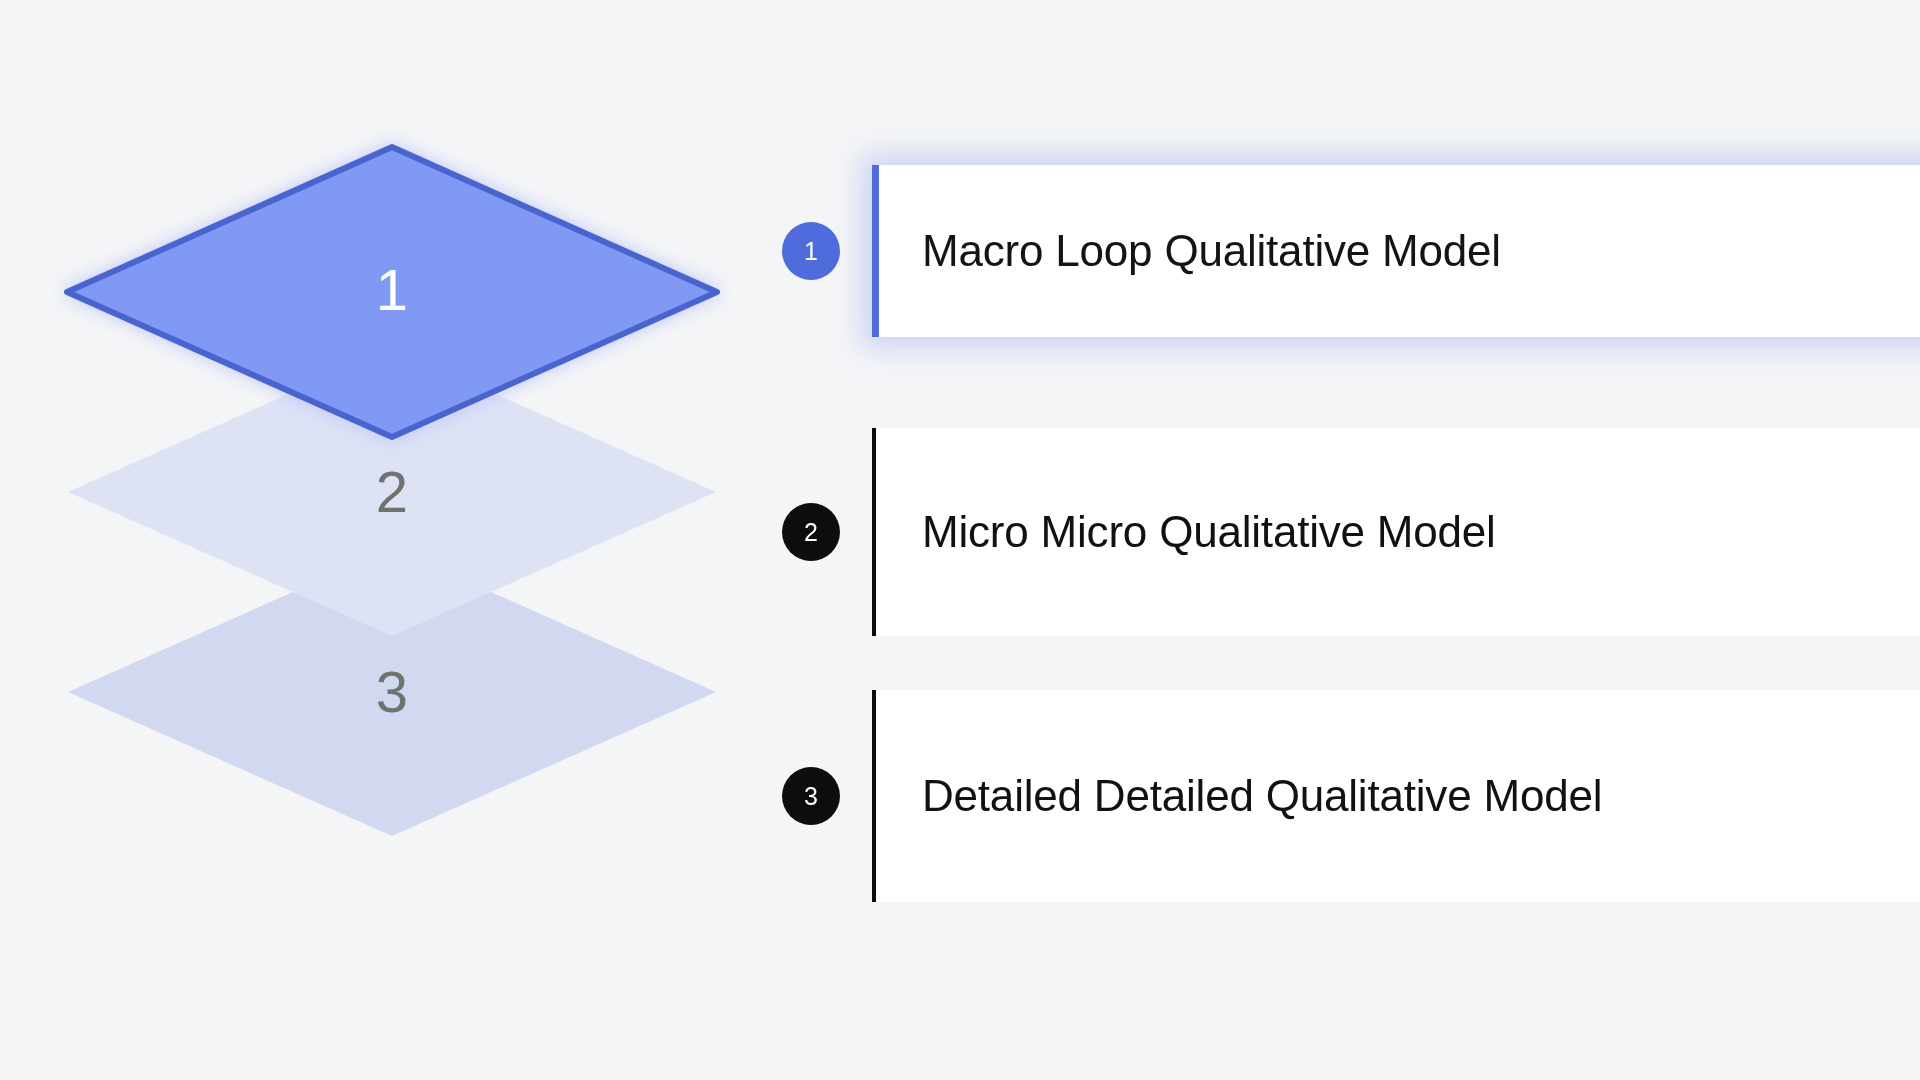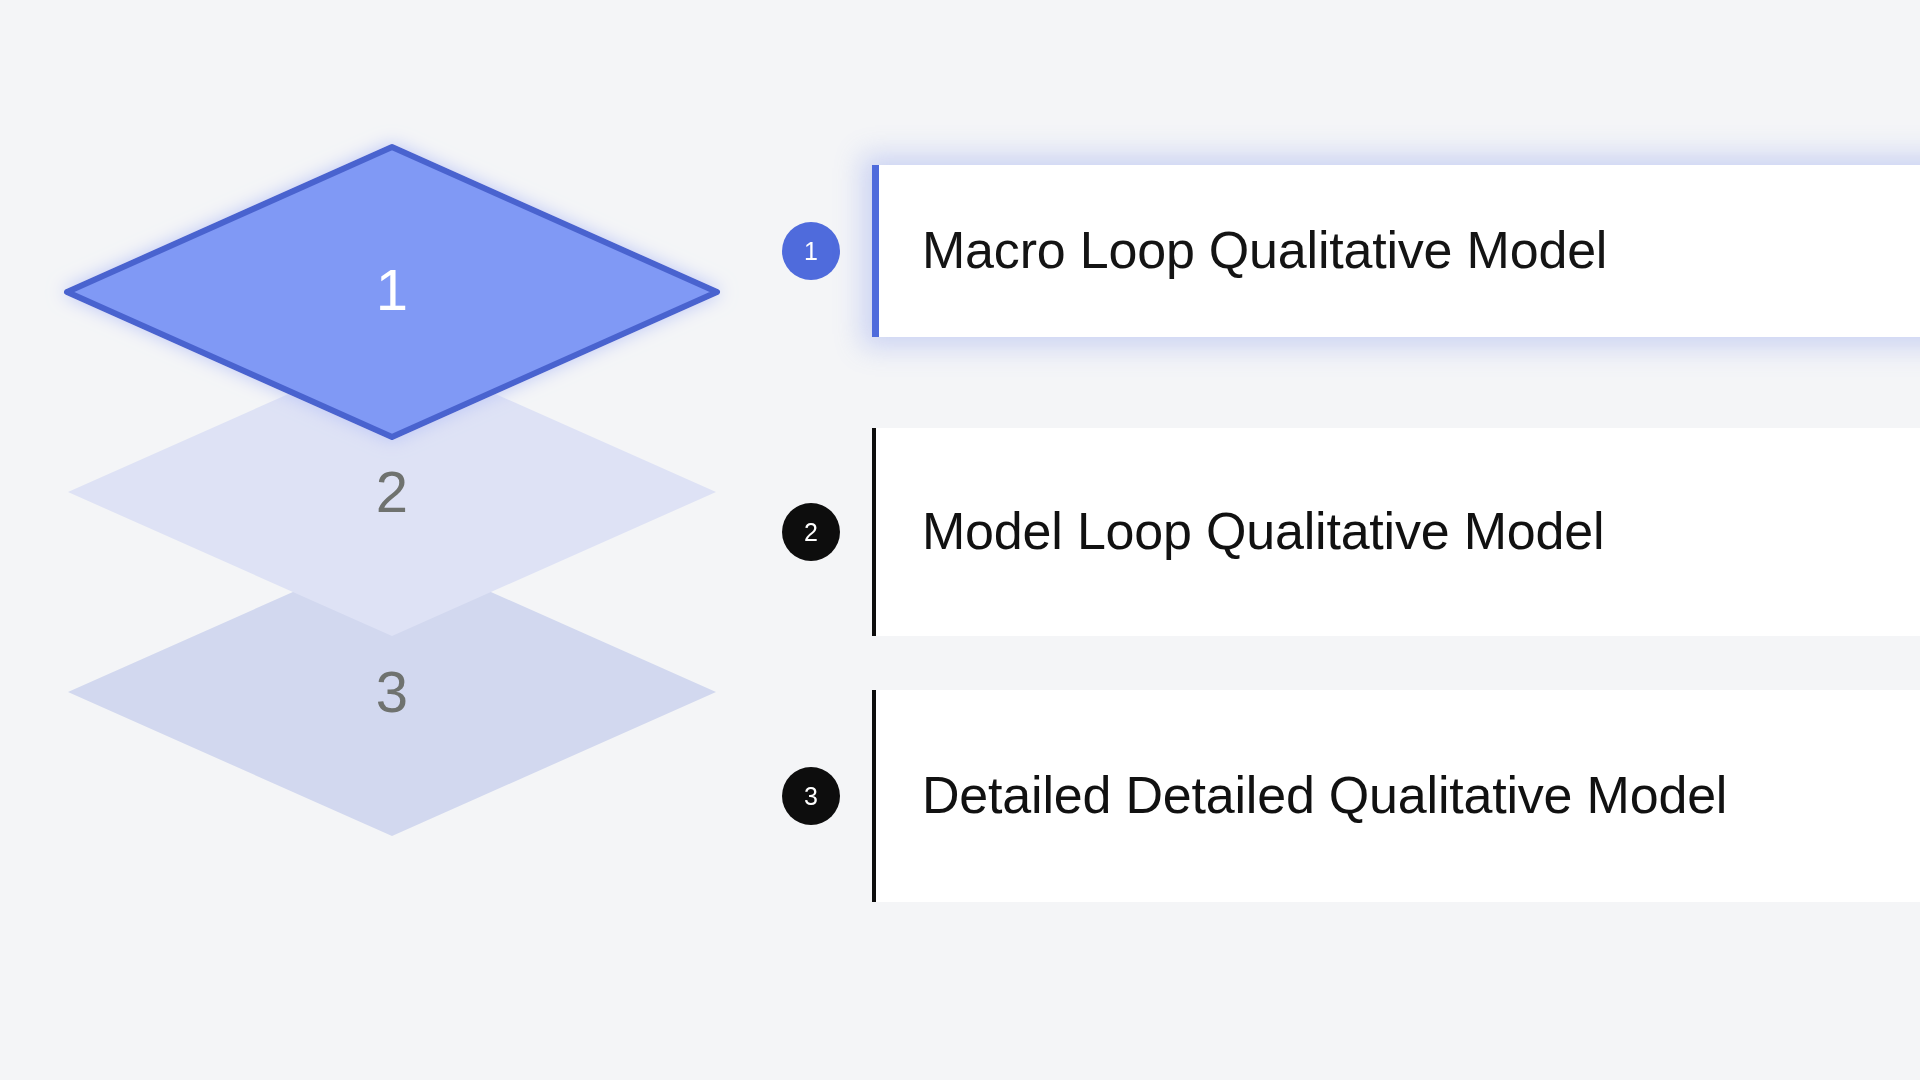--- a/index.html
+++ b/index.html
@@ -114,21 +114,21 @@
   .card .accent {
     position: absolute;
     left: 0;
     top: 0;
     bottom: 0;
     width: 7px;
   }
 
   .card .card-title {
     padding-left: 50px;
-    font-size: 52px;
+    font-size: 44px;
     font-weight: 400;
     line-height: 1.1;
     color: #111111;
     white-space: nowrap;
     letter-spacing: -0.2px;
   }
 
   
   #row-1 { top: 165px; height: 172px; width: 1220px; }
   #row-1 .card {
@@ -197,21 +197,21 @@
         <div class="card-title">Macro Loop Qualitative Model</div>
       </div>
     </div>
 
     <div class="row" id="row-2">
       <div class="badge badge-dark">
         <span>2</span>
       </div>
       <div class="card">
         <div class="accent" style="background:#0d0d0d;width:4px;"></div>
-        <div class="card-title">Model Loop Qualitative Model</div>
+        <div class="card-title">Micro Micro Qualitative Model</div>
       </div>
     </div>
 
     <div class="row" id="row-3">
       <div class="badge badge-dark">
         <span>3</span>
       </div>
       <div class="card">
         <div class="accent" style="background:#0d0d0d;width:4px;"></div>
         <div class="card-title">Detailed Detailed Qualitative Model</div>

